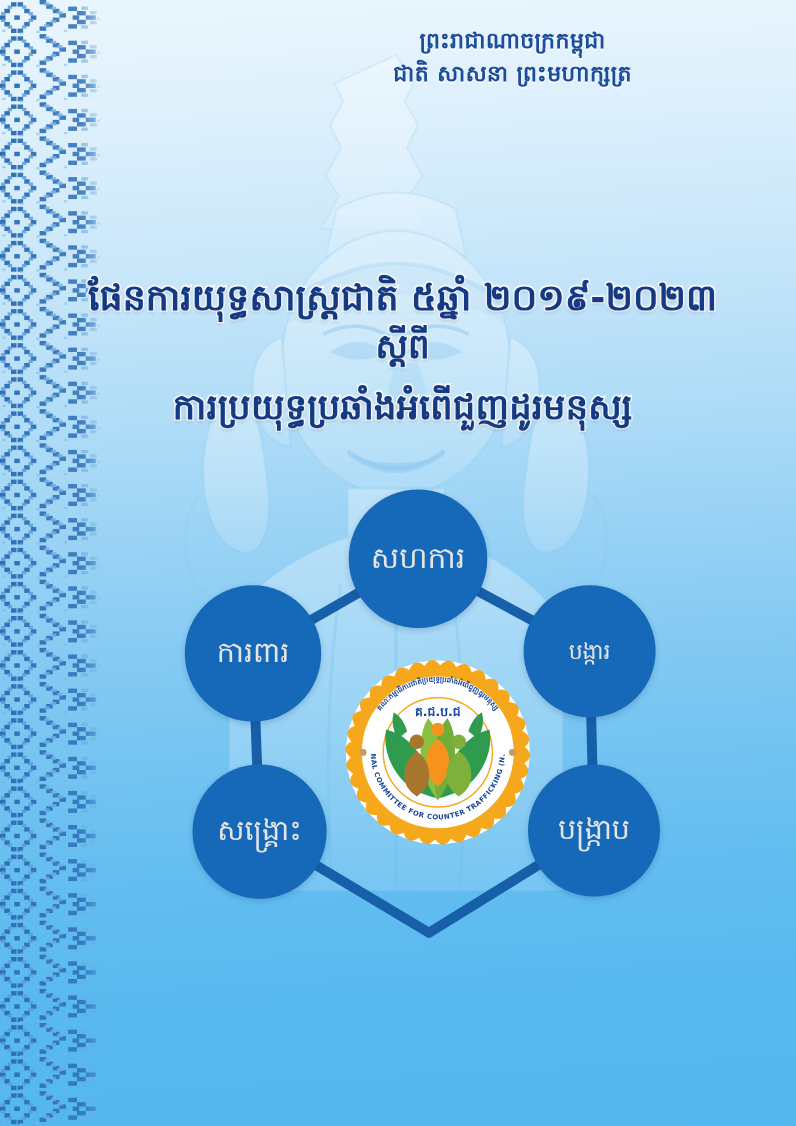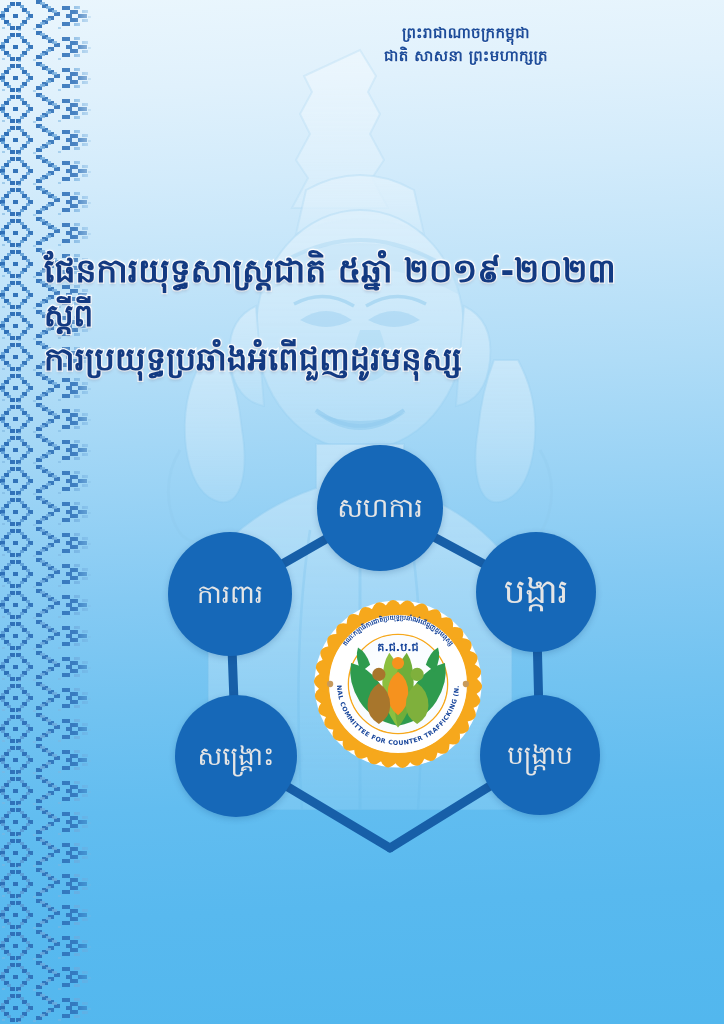--- a/index.html
+++ b/index.html
@@ -49,46 +49,47 @@
 
   
   .royal {
     position:absolute;
     right:48px; top:22px;
     width:420px;
     text-align:center;
     line-height:1.52;
   }
   .royal div {
-    font-size:15px;
+    font-size:20px;
     font-weight:bold;
     color:#1D4C9A;
     letter-spacing:.4px;
     text-shadow:0 1px 0 rgba(255,255,255,.75);
   }
 
   
   .title-block {
     position:absolute;
-    left:44px; top:250px;
+    left:66px; top:250px;
     width:600px;
+    text-align:center;
   }
   .title-line {
     font-weight:bold;
     color:#133A82;
     line-height:1.30;
     -webkit-text-stroke:2.4px #ffffff;
     paint-order:stroke fill;
     text-shadow:
        0 0 4px rgba(255,255,255,.85),
        0 2px 3px rgba(10,40,90,.25);
   }
   .title-1 { font-size:33px; }
   .title-2 { font-size:31px; margin-top:2px; }
-  .title-3 { font-size:32px; margin-top:4px; letter-spacing:.2px; }
+  .title-3 { font-size:32px; margin-top:15px; letter-spacing:.2px; }
 
   
   .diagram {
     position:absolute;
     left:140px; top:440px;
     width:480px; height:465px;
   }
   .links { position:absolute; inset:0; }
   .links svg { width:100%; height:100%; display:block; }
 
@@ -98,21 +99,21 @@
     background:#1668B8;
     display:flex; align-items:center; justify-content:center;
     color:#e5e5e5;
     font-weight:normal;
     text-align:center;
     box-shadow:0 2px 6px rgba(12,55,110,.22);
   }
   .node span { display:block; padding:0 6px; line-height:1.1; }
 
   .n-top    { width:126px; height:126px; left:177px; top:5px;    font-size:27px; }
-  .n-ur     { width:120px; height:120px; left:336px; top:92px;   font-size:34px;align-items:center; }
+  .n-ur     { width:120px; height:120px; left:336px; top:92px;   font-size:20px;align-items:center; }
   .n-lr     { width:120px; height:120px; left:340px; top:255px;  font-size:26px;text-align:right; }
   .n-bottom { width:126px; height:126px; left:187px; top:345px;  font-size:27px; }
   .n-ll     { width:122px; height:122px; left:35px;  top:255px;  font-size:26px; }
   .n-ul     { width:124px; height:124px; left:28px;  top:92px;   font-size:26px; }
 
   
   .emblem {
     position:absolute;
     left:171px; top:157px;
     width:174px; height:174px;

